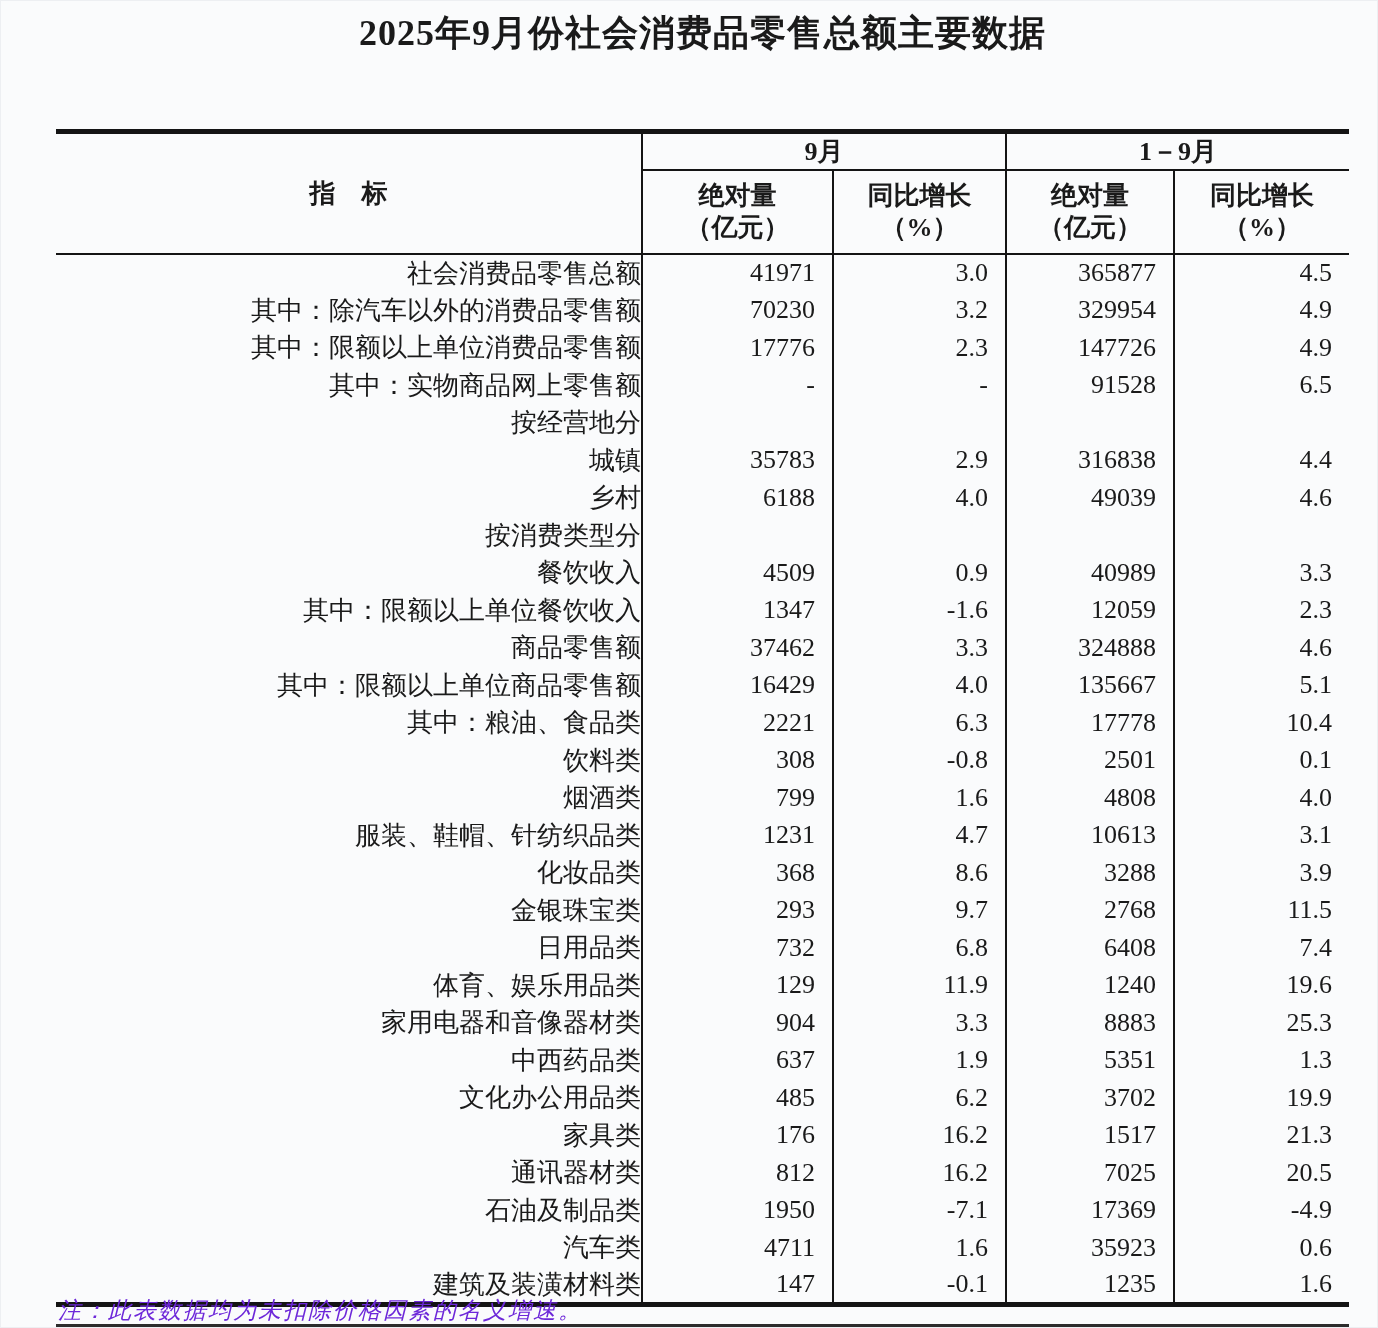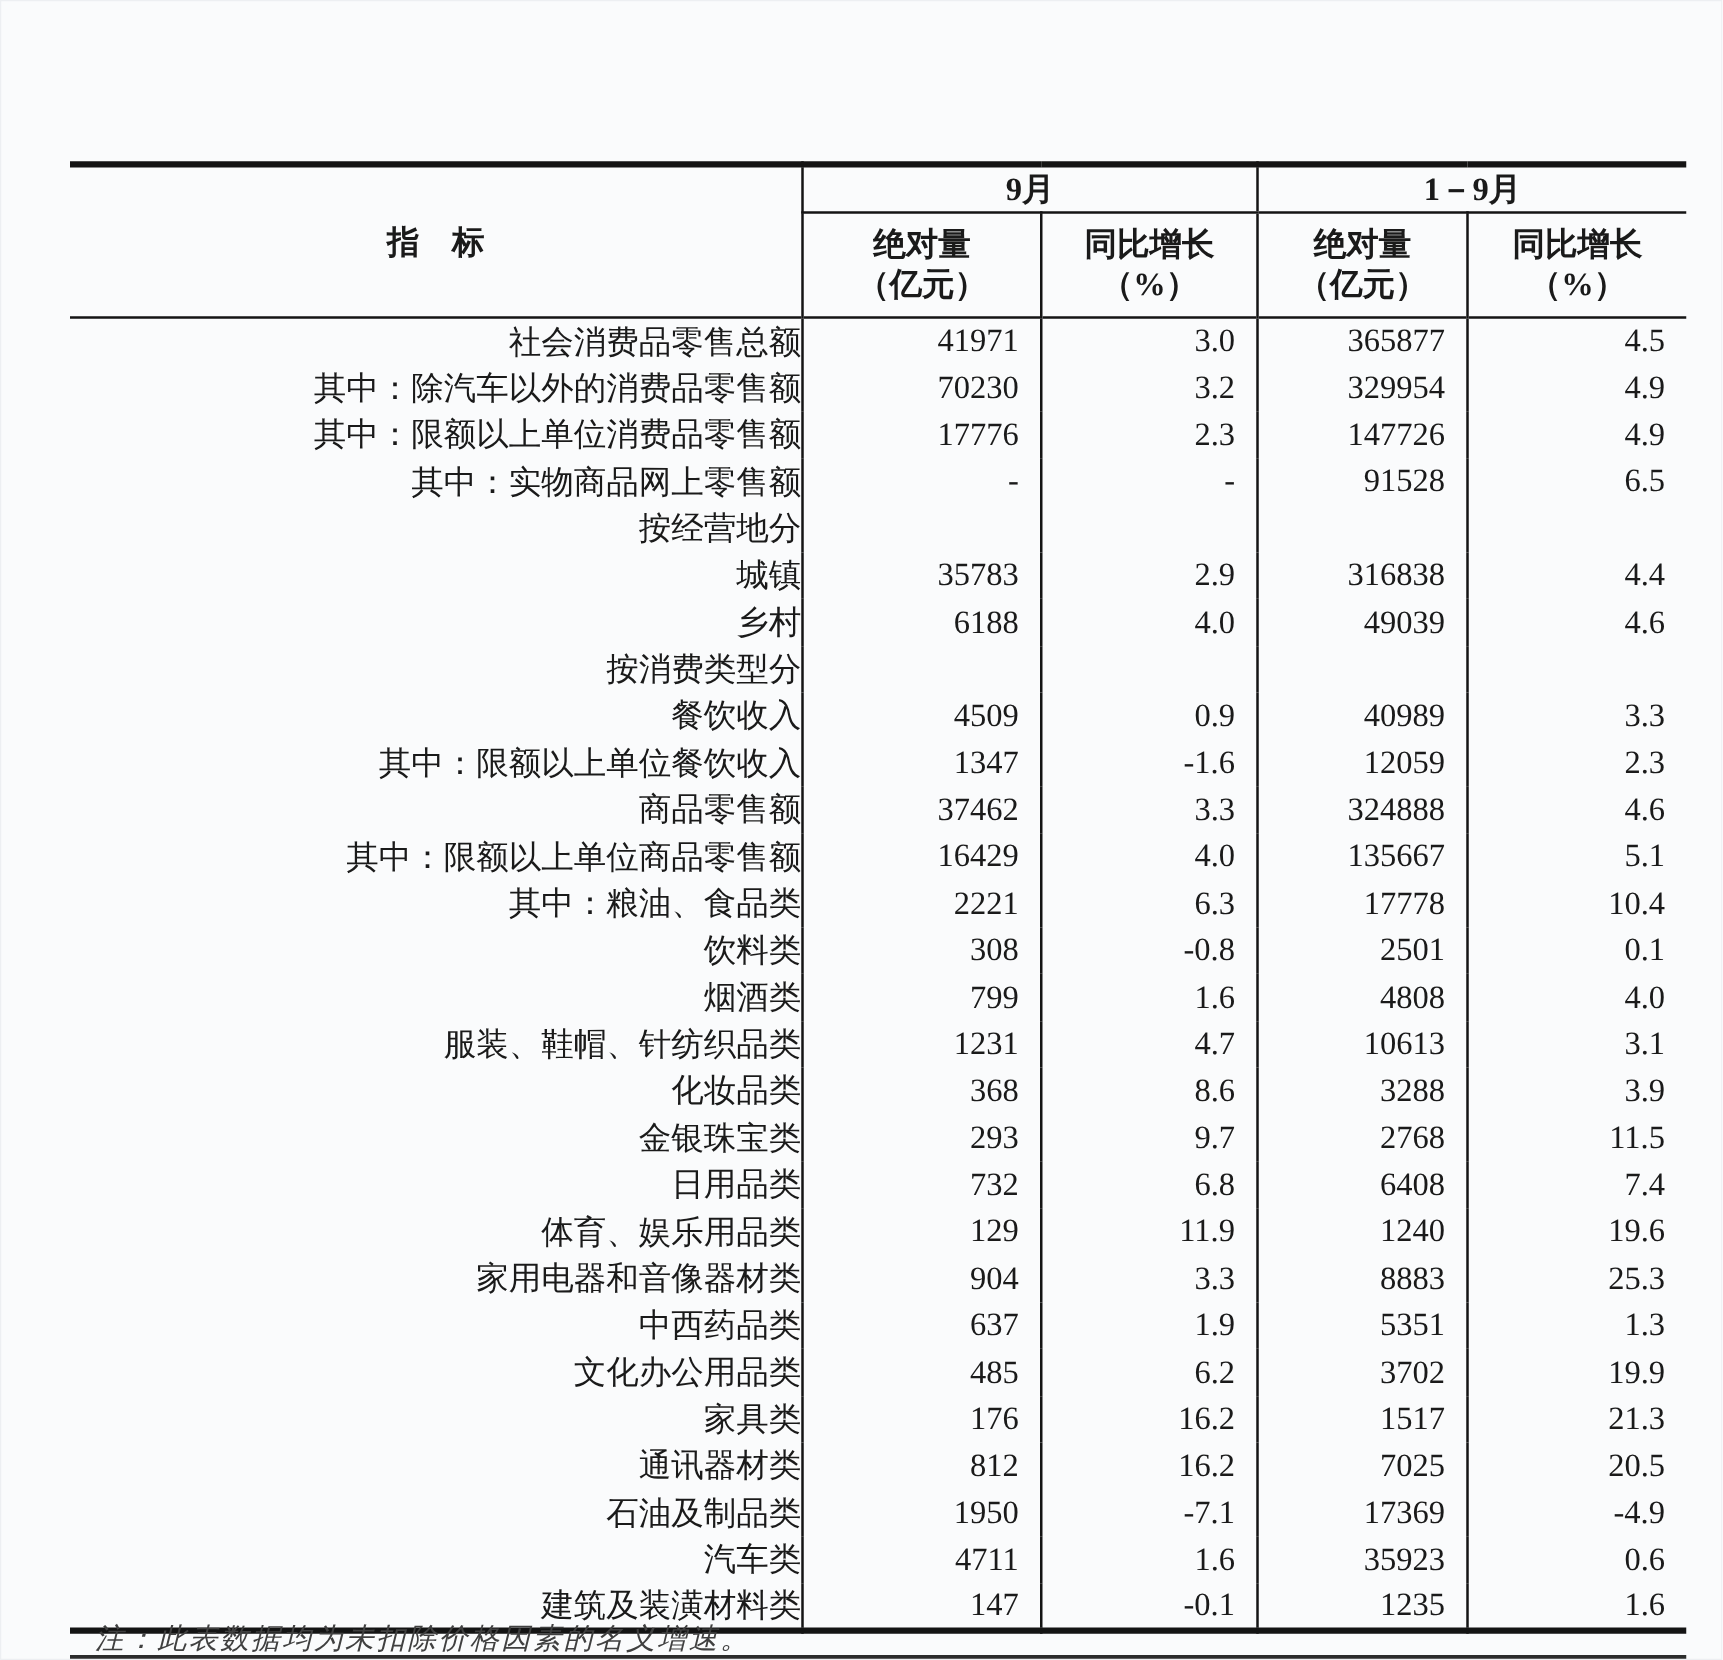--- a/index.html
+++ b/index.html
@@ -87,41 +87,42 @@
   td.label.ind2 { padding-left: 62px; }
   td.label.ind3 { padding-left: 76px; }
   td.label.ind4 { padding-left: 152px; }
   td.num {
     text-align: right;
     padding-right: 17px;
     font-family: "Liberation Serif", "DejaVu Serif", serif;
   }
   .footnote {
     position: absolute;
-    left: 75px;
+    left: 57px;
     top: 1294px;
     font-size: 23px;
     font-style: italic;
-    color: #404040;
+    color: #6d28d9;
     letter-spacing: 2px;
   }
   .bottom-strip {
     position: absolute;
     left: 55px;
     top: 1323px;
     width: 1293px;
     height: 4px;
     background: #2c2c2c;
   }
 </style>
 </head>
 <body>
 
 <div class="page" style="--page-bg: #fafbfc; --line-color: #141414; --text-color: #1a1a1a;">
 
+  <h1 class="title">2025年9月份社会消费品零售总额主要数据</h1>
 
   <table class="stats-table">
     <colgroup>
       <col style="width:586px">
       <col style="width:191px">
       <col style="width:173px">
       <col style="width:168px">
       <col style="width:175px">
     </colgroup>
     <thead>

